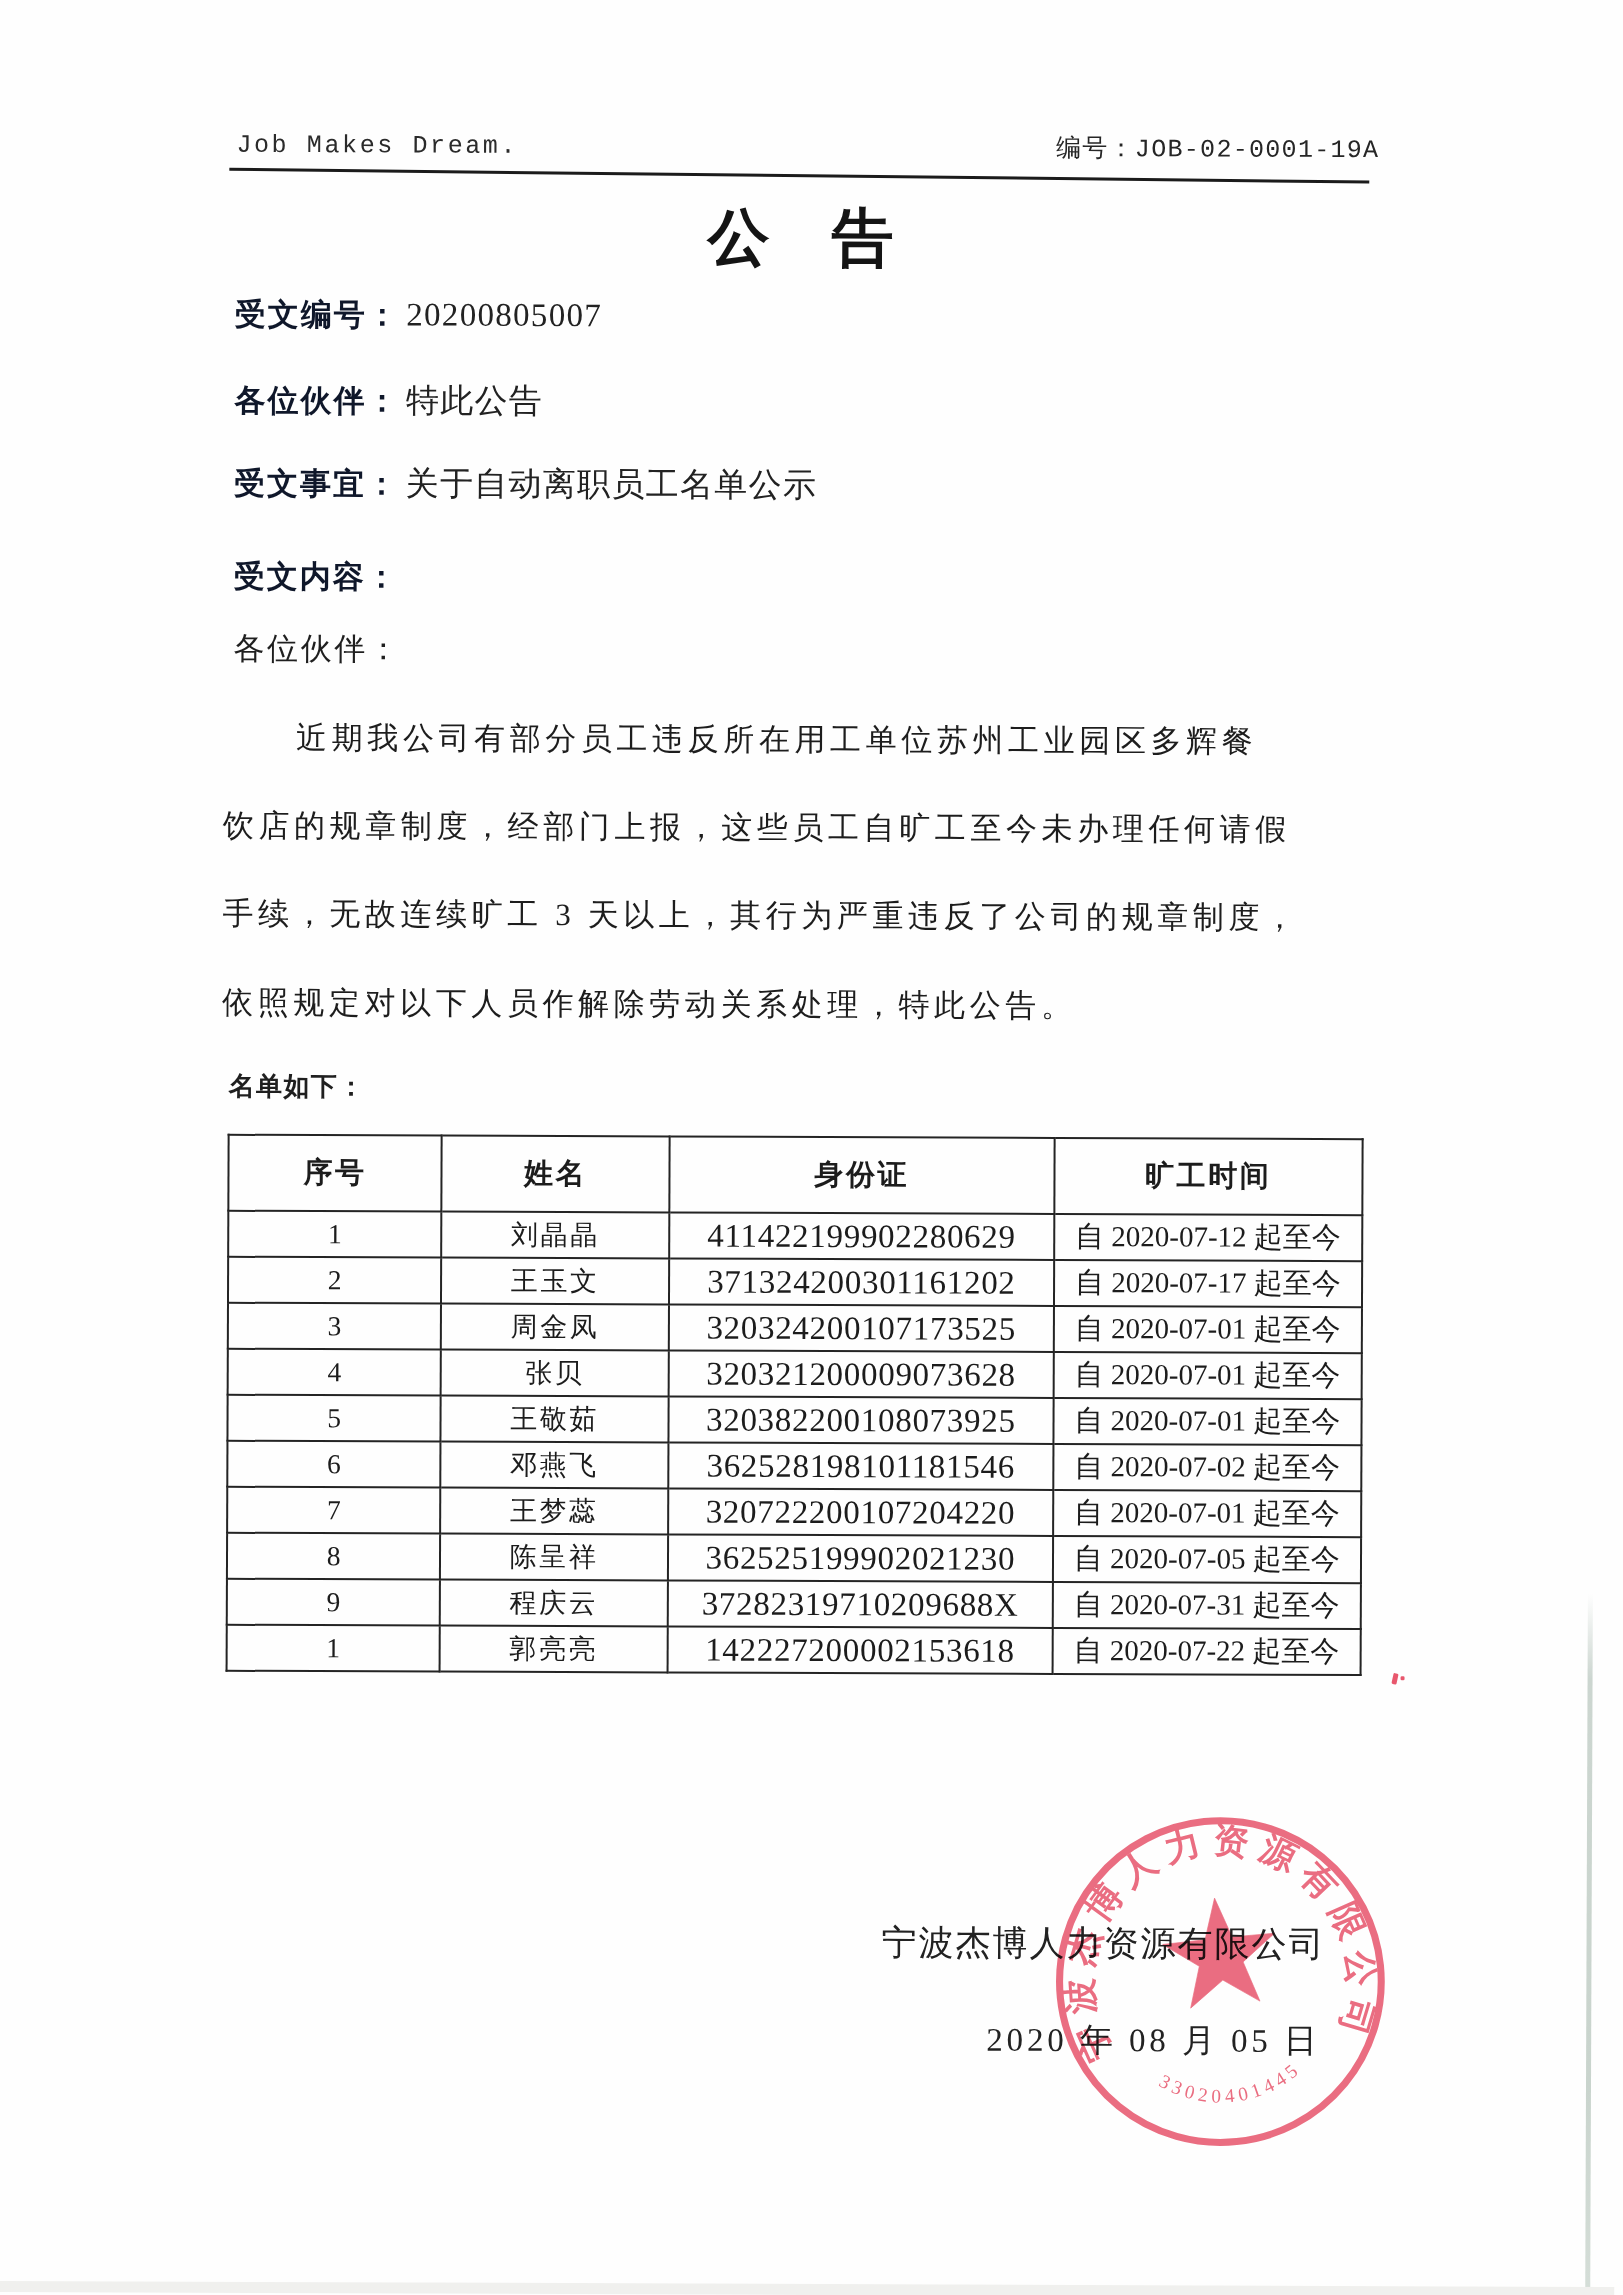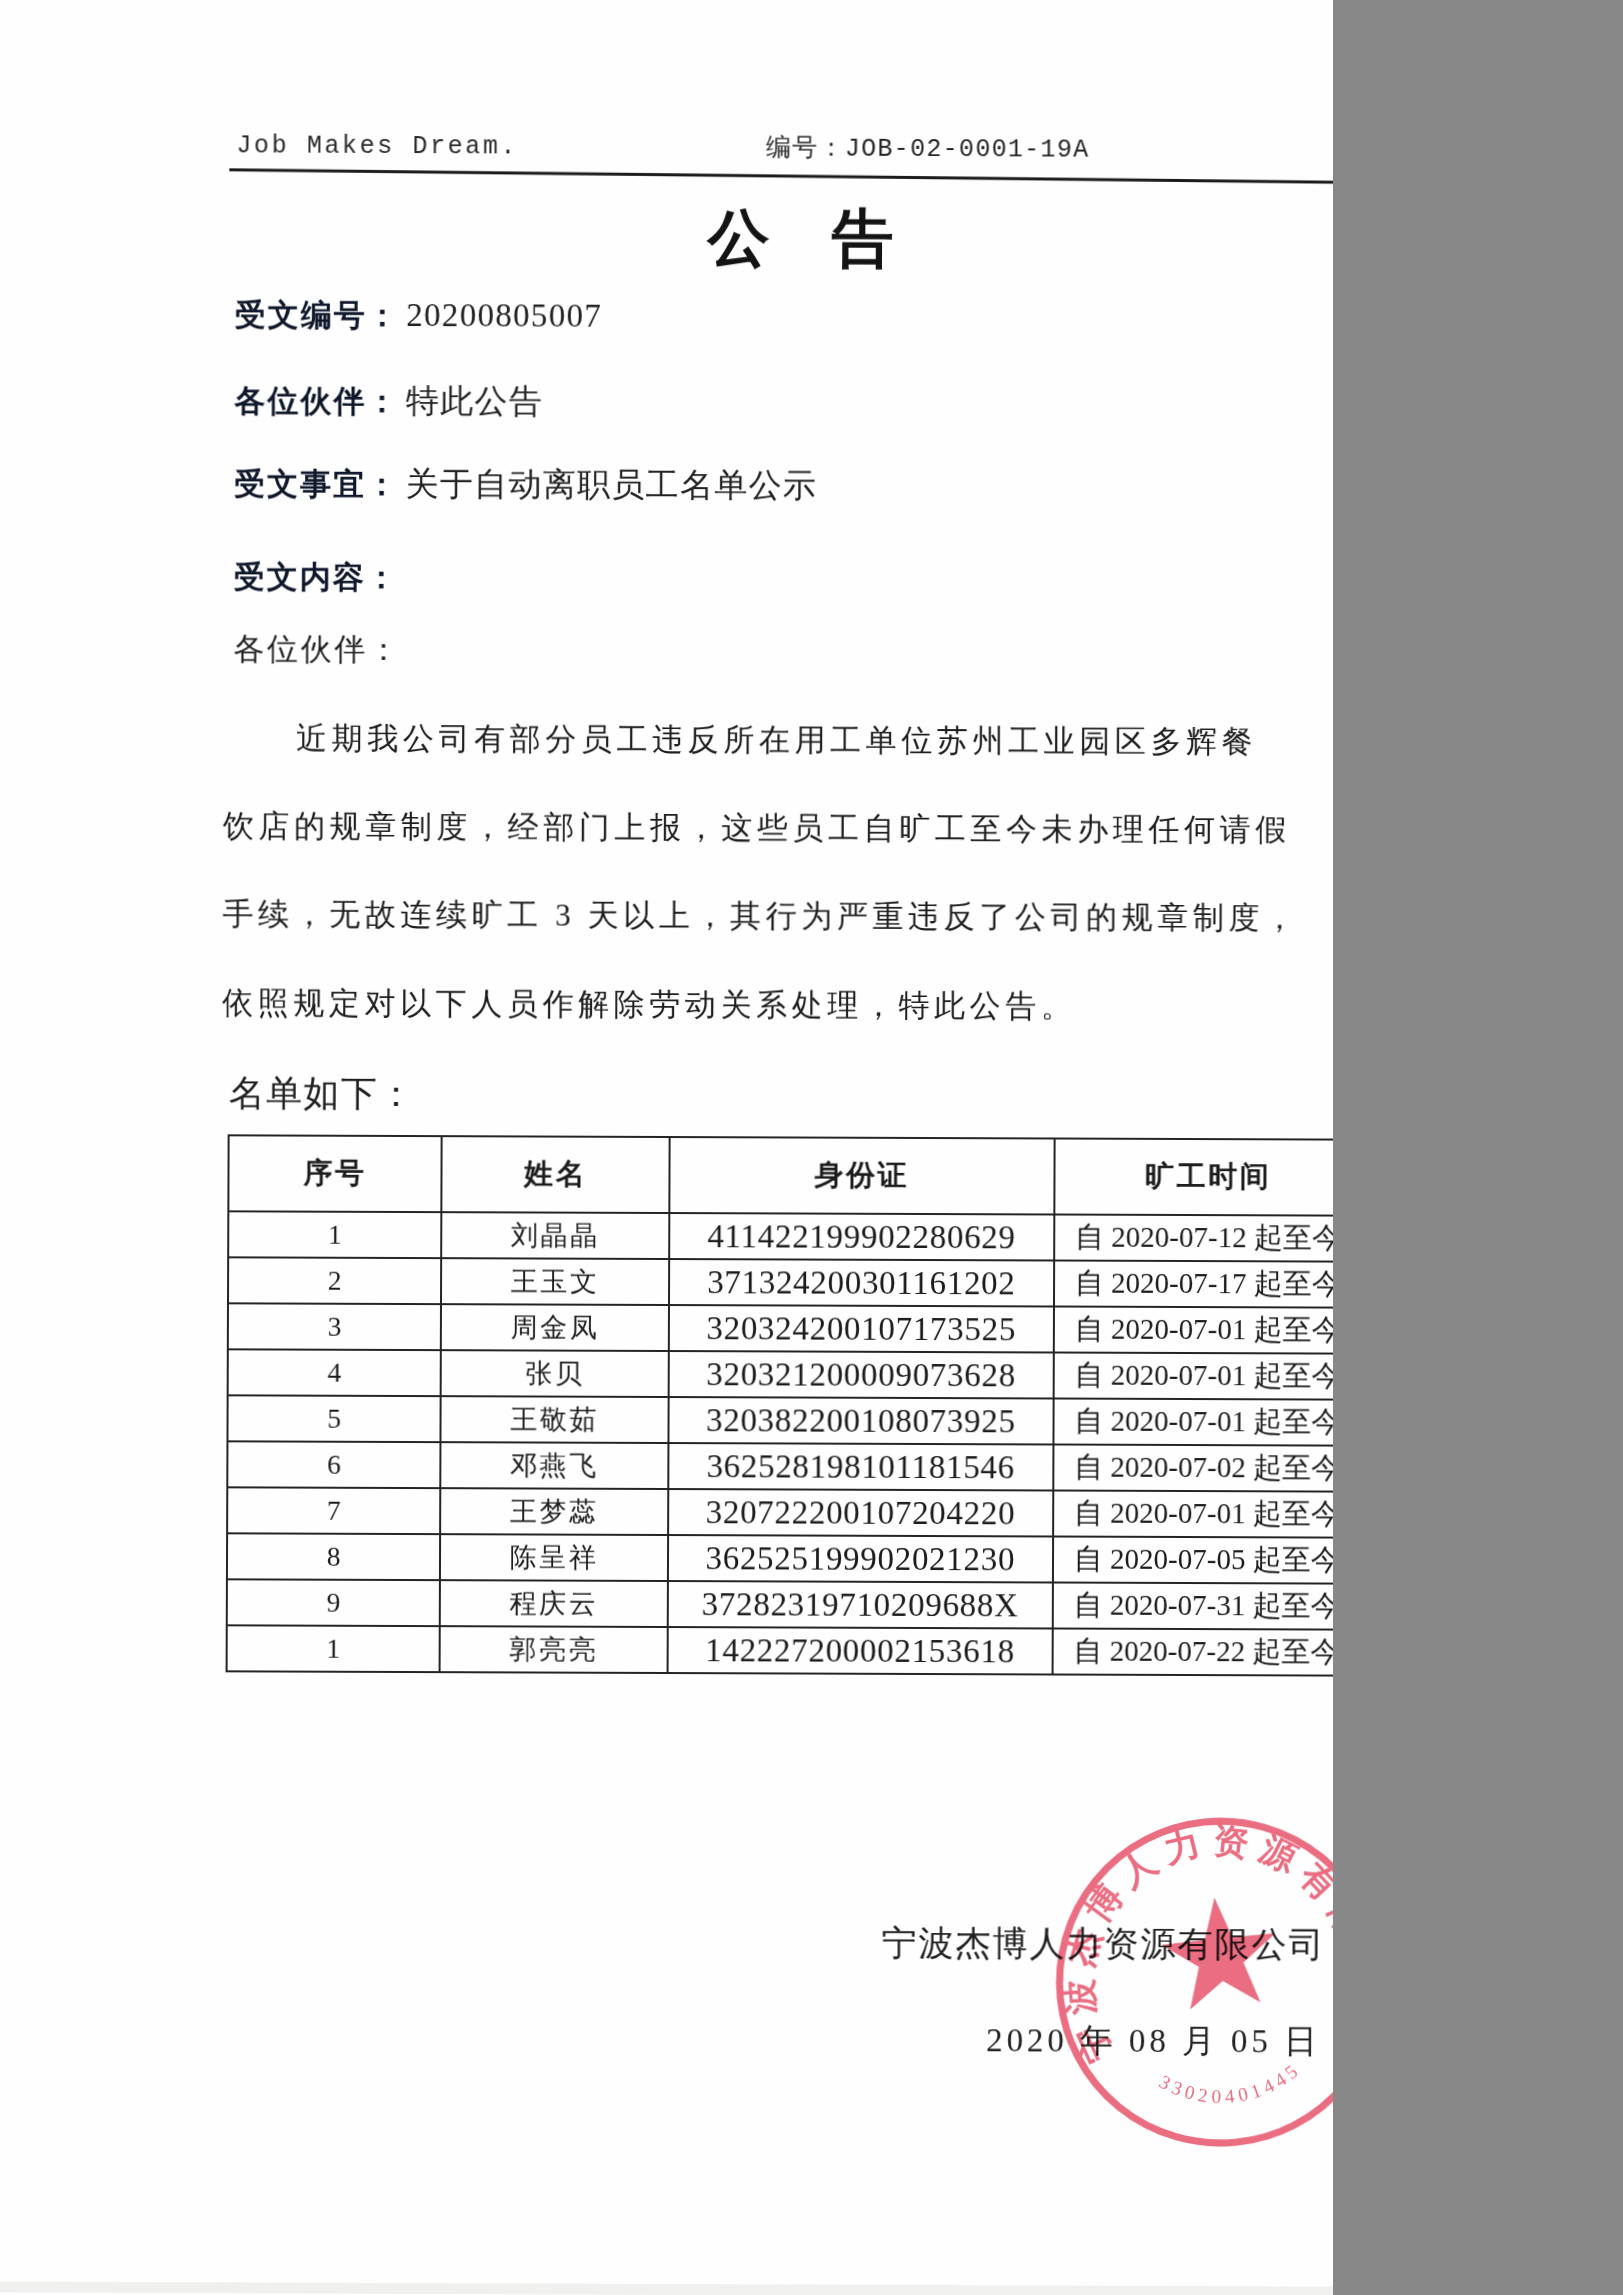--- a/index.html
+++ b/index.html
@@ -1,18 +1,18 @@
 <!DOCTYPE html>
 <html style="font-size:10.5px"><head>
 <meta charset="utf-8">
 <style>
   html,body{margin:0;padding:0;background:#888;}
   .page{
     position:relative;
-    width:1333px;height:2295px;
+    width:1623px;height:2295px;
     background:#fefefe;
     font-family:"Liberation Serif","DejaVu Serif",serif;
     color:#1f1f1f;
     overflow:hidden;
   }
   .content{position:absolute;inset:0;transform:rotate(0.22deg);transform-origin:50% 0;}
   .mono{font-family:"Liberation Mono","DejaVu Sans Mono",monospace;}
 
   
   .slogan{position:absolute;left:237px;top:133px;font-size:25px;letter-spacing:2.6px;color:#2b2b2b;}
@@ -31,21 +31,21 @@
   .f0{top:296px}.f1{top:380px}.f2{top:463px}.f3{top:558px}
 
   .salutation{position:absolute;left:236px;top:630px;font-size:31px;letter-spacing:2.6px;}
 
   
   .body-line{position:absolute;left:226px;width:1152px;font-size:31px;letter-spacing:4.6px;
              white-space:nowrap;color:#1d1d1d;}
   .b0{top:719px;padding-left:73px;}
   .b1{top:807px;}.b2{top:895px;}.b3{top:984px;}
 
-  .list-intro{position:absolute;left:233px;top:1071px;font-size:36px;font-weight:400;letter-spacing:1.3px;}
+  .list-intro{position:absolute;left:233px;top:1071px;font-size:26px;font-weight:700;letter-spacing:1.3px;}
 
   
   table.roster{position:absolute;left:232px;top:1136px;width:1136px;
                border-collapse:collapse;table-layout:fixed;}
   table.roster th,table.roster td{border:2px solid #242424;text-align:center;vertical-align:middle;
                overflow:hidden;color:#1c1c1c;}
   table.roster th{height:72px;font-size:29px;font-weight:700;letter-spacing:2.6px;}
   table.roster td{height:42px;}
   col.w-no{width:18.8%}col.w-name{width:20.1%}col.w-id{width:33.9%}col.w-period{width:27.2%}
   td.c-no{font-size:27.5px;}

